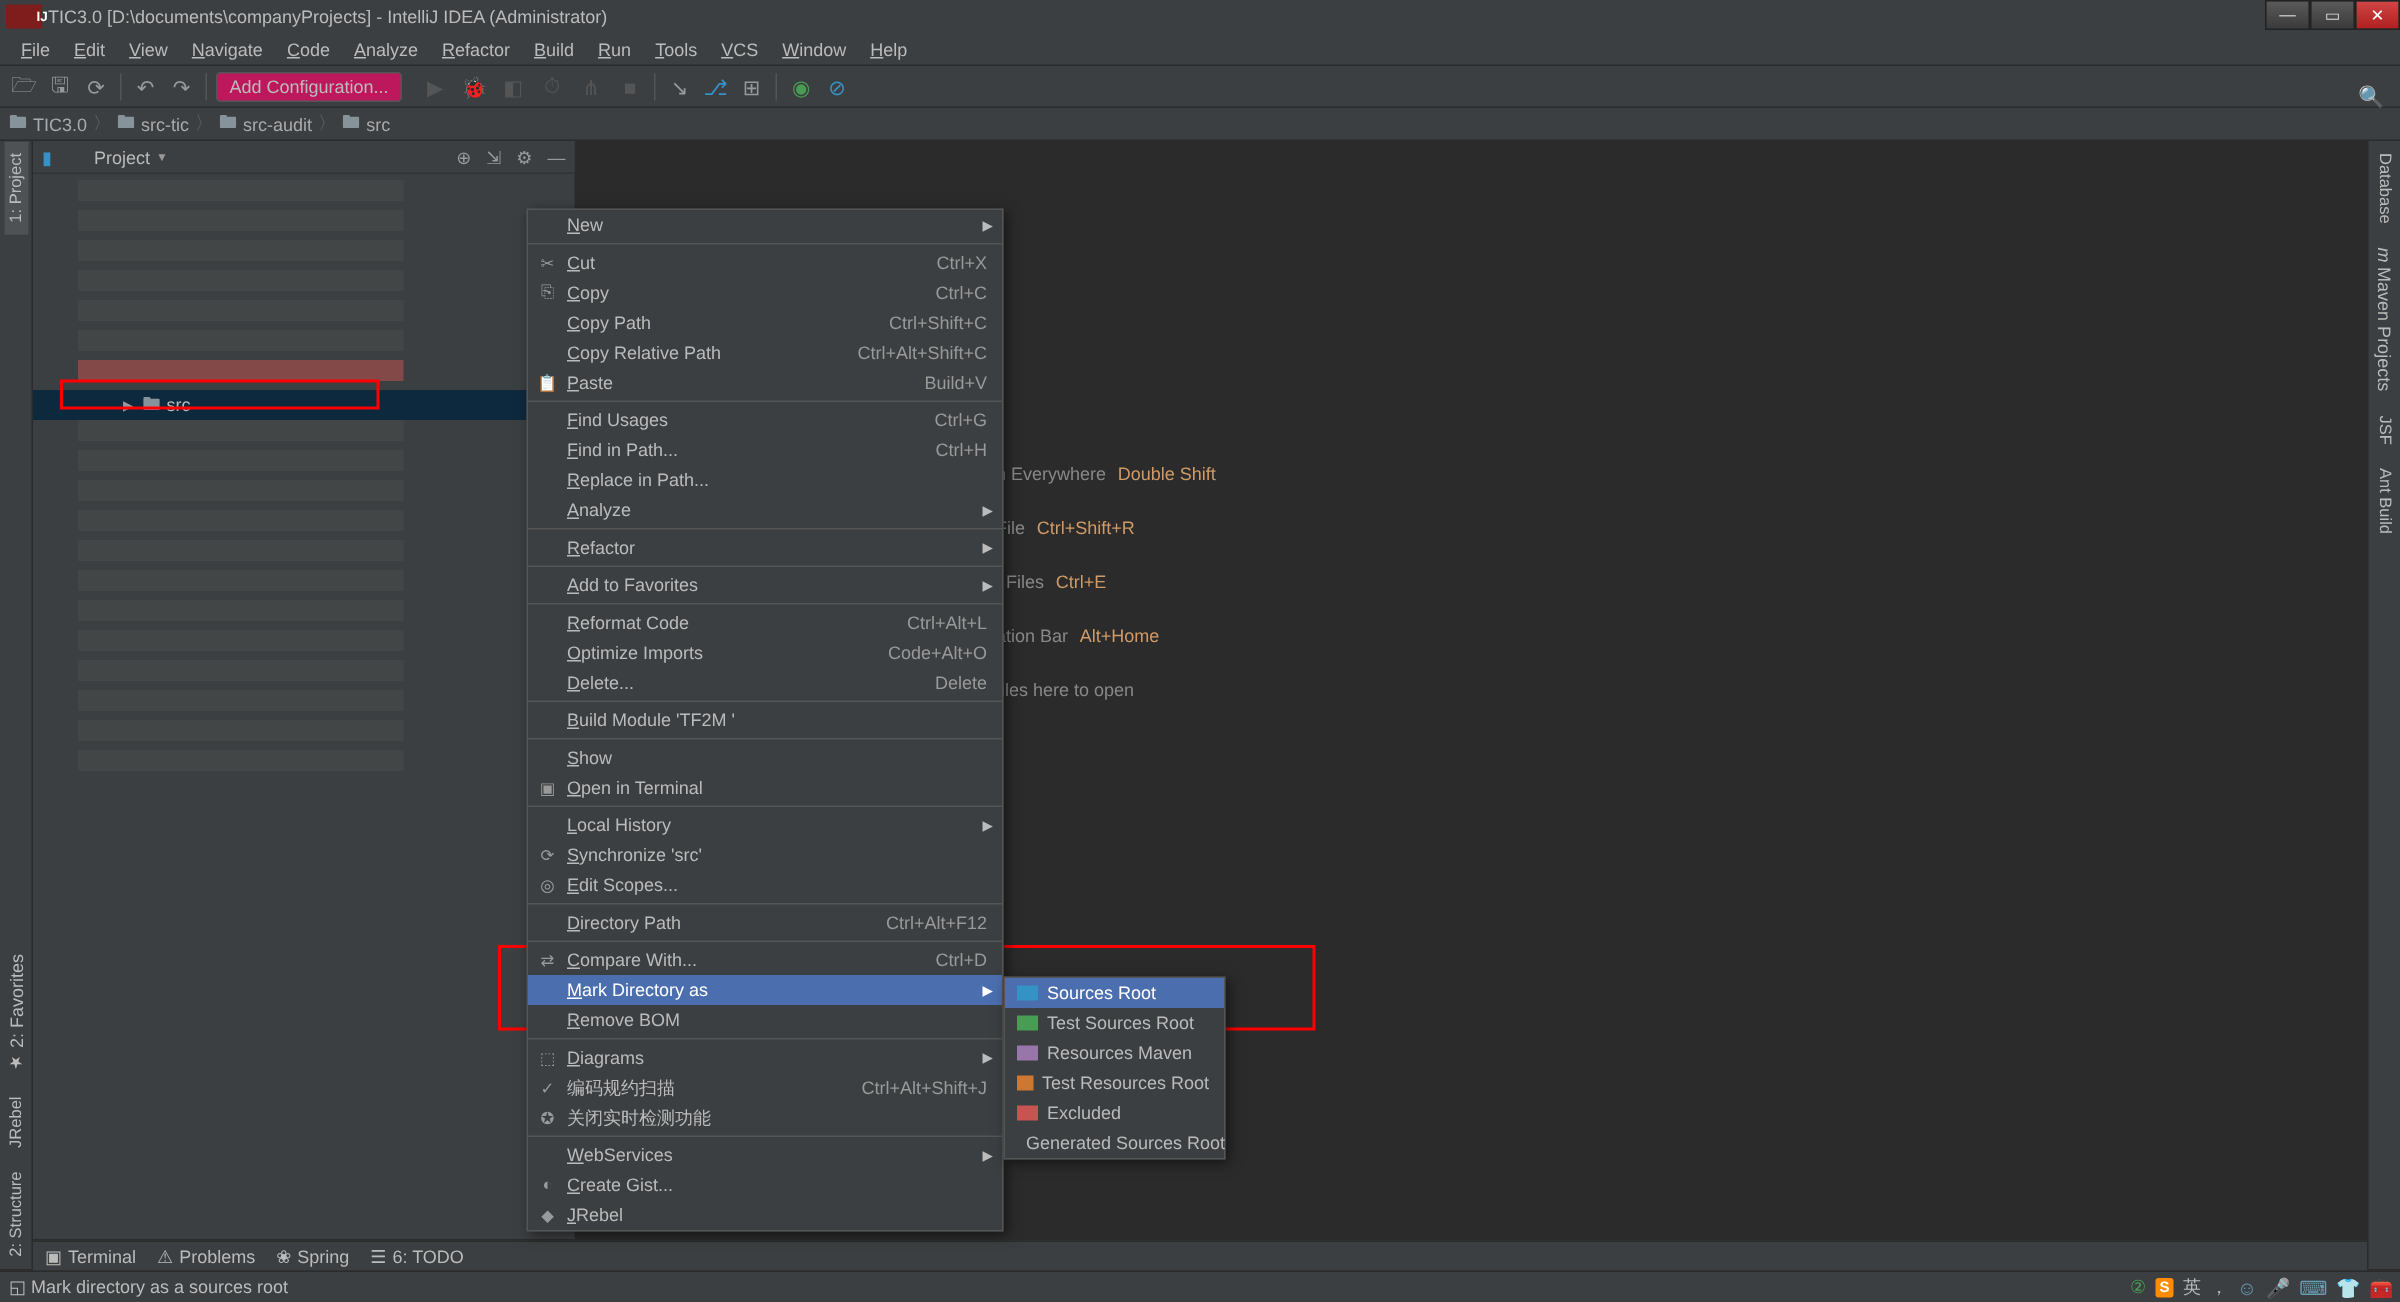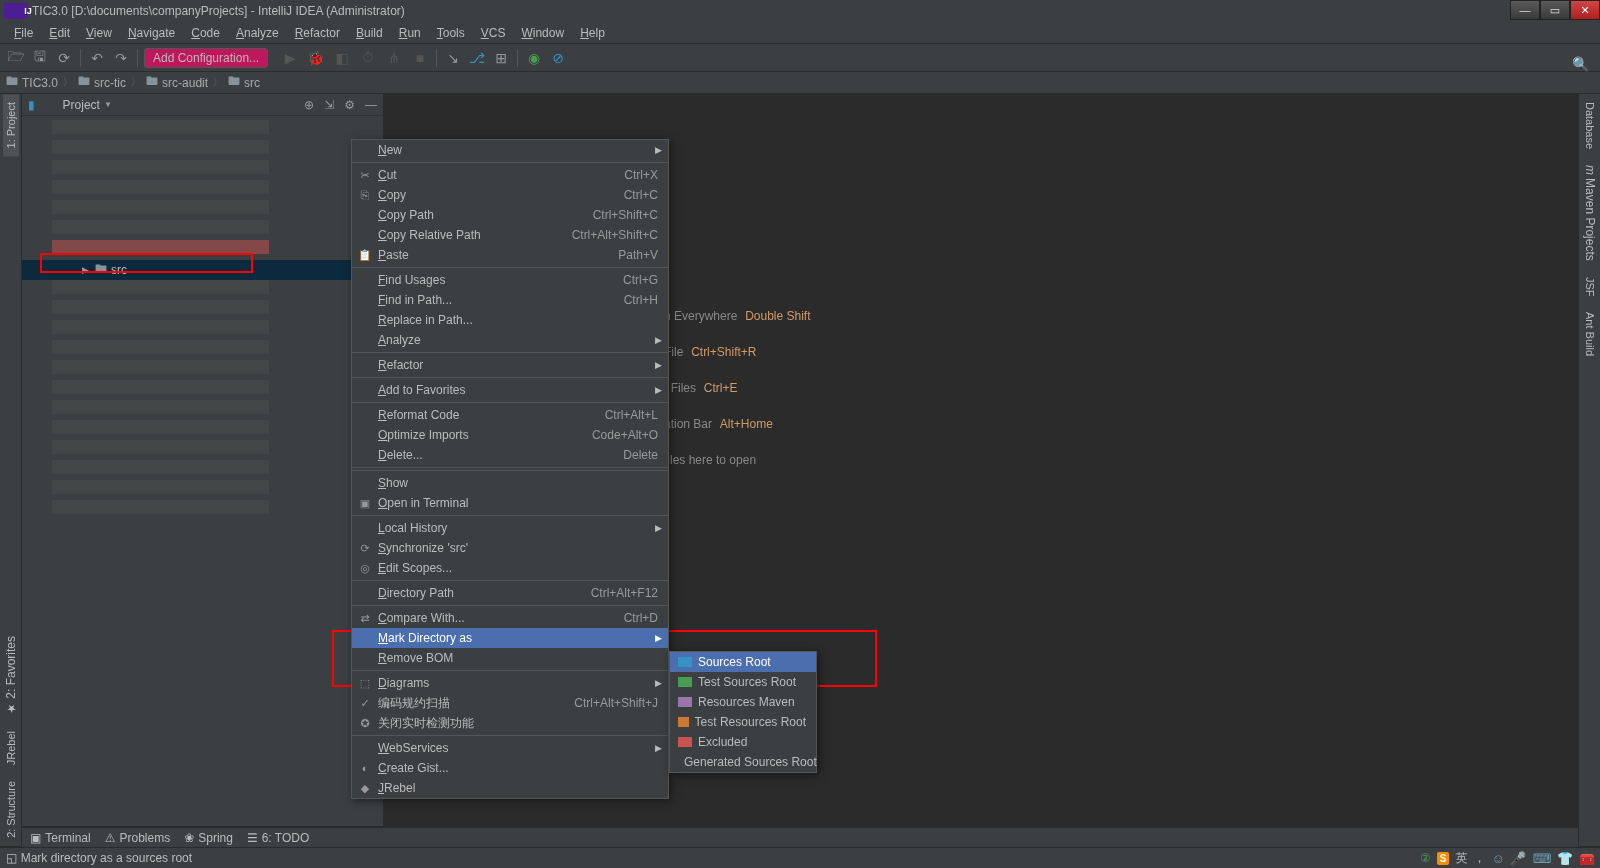--- a/index.html
+++ b/index.html
@@ -1,20 +1,20 @@
 <!DOCTYPE html>
 <html><head>
 <meta charset="utf-8">
 <style>
 * { margin: 0; padding: 0; box-sizing: border-box; font-family: "Segoe UI", Arial, sans-serif; font-size: 12px; user-select: none; }
 body { background: #2b2b2b; color: #bbb; width: 1600px; height: 868px; overflow: hidden; position: relative; }
 
 
 .titlebar { background: #3c3f41; height: 22px; display: flex; align-items: center; color: #bbb; padding-left: 4px; }
-.titlebar .icon { width: 16px; height: 16px; background: #4c1d95; margin-right: 4px; display: flex; align-items: center; justify-content: center; color: #fff; font-size: 9px; font-weight: bold; padding-left: 24px; }
+.titlebar .icon { width: 16px; height: 16px; background: #7f1d1d; margin-right: 4px; display: flex; align-items: center; justify-content: center; color: #fff; font-size: 9px; font-weight: bold; padding-left: 24px; }
 .win-controls { position: absolute; right: 0; top: 0; display: flex; }
 .win-btn { width: 30px; height: 20px; display: flex; align-items: center; justify-content: center; background: linear-gradient(#5a5a5a,#3a3a3a); border: 1px solid #222; color: #ddd; font-size: 11px; }
 .win-close { background: linear-gradient(#d04545,#b02020); color: #fff; }
 
 
 .menubar { background: #3c3f41; height: 22px; display: flex; align-items: center; padding-left: 6px; gap: 0; border-bottom: 1px solid #2b2b2b; }
 .menubar span { padding: 2px 8px; color: #bbb; cursor: default; }
 .menubar span u { text-decoration: underline; }
 
 
@@ -245,21 +245,21 @@
       <span><u>C</u>opy Path</span>
       <span class="shortcut">Ctrl+Shift+C</span>
     </div>
     <div class="ctx-item">
       <span><u>C</u>opy Relative Path</span>
       <span class="shortcut">Ctrl+Alt+Shift+C</span>
     </div>
     <div class="ctx-item">
       <span class="ci-icon">📋</span>
       <span><u>P</u>aste</span>
-      <span class="shortcut">Path+V</span>
+      <span class="shortcut">Build+V</span>
     </div>
     <div class="ctx-sep"></div>
     <div class="ctx-item">
       <span><u>F</u>ind Usages</span>
       <span class="shortcut">Ctrl+G</span>
     </div>
     <div class="ctx-item">
       <span><u>F</u>ind in Path...</span>
       <span class="shortcut">Ctrl+H</span>
     </div>
@@ -287,20 +287,23 @@
     </div>
     <div class="ctx-item">
       <span><u>O</u>ptimize Imports</span>
       <span class="shortcut">Code+Alt+O</span>
     </div>
     <div class="ctx-item">
       <span><u>D</u>elete...</span>
       <span class="shortcut">Delete</span>
     </div>
     <div class="ctx-sep"></div>
+    <div class="ctx-item">
+      <span><u>B</u>uild Module 'TF2M    '</span>
+    </div>
     <div class="ctx-sep"></div>
     <div class="ctx-item">
       <span><u>S</u>how</span>
     </div>
     <div class="ctx-item">
       <span class="ci-icon">▣</span>
       <span><u>O</u>pen in Terminal</span>
     </div>
     <div class="ctx-sep"></div>
     <div class="ctx-item">

